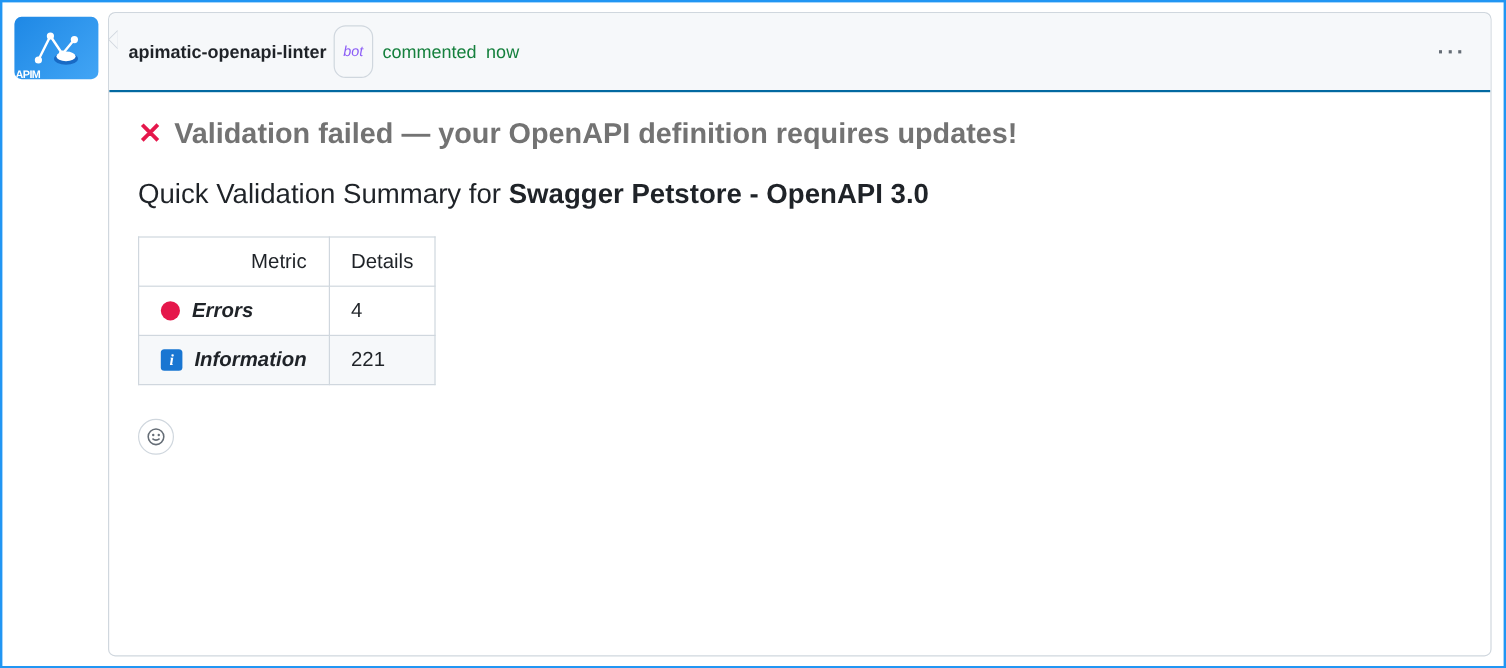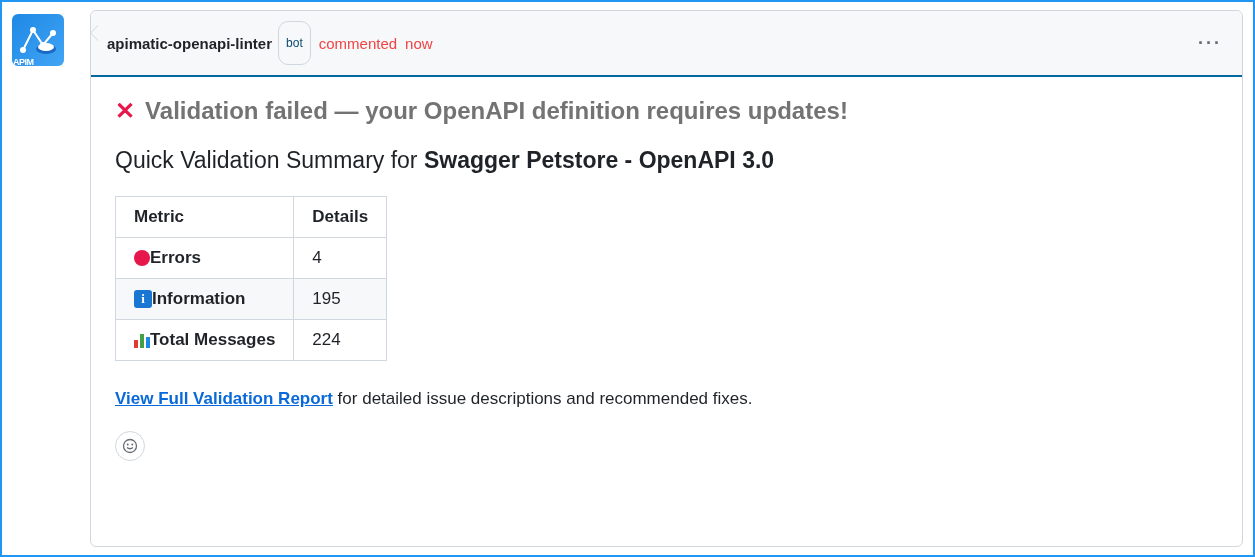--- a/index.html
+++ b/index.html
@@ -19,21 +19,21 @@
       display: flex;
       padding: 8px 10px;
       height: 100%;
     }
     .avatar-col {
       width: 60px;
       flex-shrink: 0;
       padding-top: 4px;
     }
     .avatar {
-      width: 52px;
+      width: 70px;
       height: 52px;
       border-radius: 6px;
       background: linear-gradient(135deg, #1e88e5 0%, #42a5f5 100%);
       position: relative;
       display: flex;
       align-items: center;
       justify-content: center;
       overflow: hidden;
     }
     .avatar-txt {
@@ -82,27 +82,28 @@
       font-weight: 600;
       color: #1f2328;
       font-size: 15px;
     }
     .bot-badge {
       display: inline-block;
       border: 1px solid #d0d7de;
       border-radius: 10px;
       padding: 12px 7px;
       font-size: 12px;
-      color: #0c4a6e;
+      color: #8b5cf6;
       margin-left: 6px;
       font-weight: 500;
       line-height: 18px;
+      font-style: italic;
     }
     .timestamp {
-      color: #ef4444;
+      color: #15803d;
       font-size: 15px;
       margin-left: 8px;
     }
     .kebab {
       margin-left: auto;
       color: #656d76;
       font-size: 18px;
       letter-spacing: 2px;
       cursor: pointer;
       padding: 4px;
@@ -140,30 +141,32 @@
       margin-bottom: 28px;
     }
     th, td {
       border: 1px solid #d0d7de;
       padding: 10px 18px;
       text-align: left;
       font-size: 17px;
       color: #1f2328;
     }
     th {
-      font-weight: 700;
-      text-align: left;
+      font-weight: 400;
+      text-align: right;
       background: #fff;
     }
     tbody tr:nth-child(even) td {
       background: #f6f8fa;
     }
     .metric-cell {
       display: flex;
       align-items: center;
+      gap: 10px;
+      font-style: italic;
     }
     .metric-label {
       font-weight: 600;
     }
     .dot-red {
       width: 16px;
       height: 16px;
       border-radius: 50%;
       background: #e5174b;
       display: inline-block;
@@ -291,41 +294,25 @@
             </td>
             <td>4</td>
           </tr>
           <tr>
             <td>
               <div class="metric-cell">
                 <span class="info-icon">i</span>
                 <span class="metric-label">Information</span>
               </div>
             </td>
-            <td>195</td>
-          </tr>
-          <tr>
-            <td>
-              <div class="metric-cell">
-                <span class="bar-icon">
-                  <span class="b1"></span>
-                    <span class="b2"></span>
-                    <span class="b3"></span>
-                </span>
-                <span class="metric-label">Total Messages</span>
-              </div>
-            </td>
-            <td>224</td>
+            <td>221</td>
           </tr>
         </tbody>
       </table>
 
-      <p class="footer-text">
-        <a href="#" class="link">View Full Validation Report</a><span> for detailed issue descriptions and recommended fixes.</span>
-      </p>
 
       <div class="reaction-btn">
         <svg width="16" height="16" viewBox="0 0 16 16">
           <circle cx="8" cy="8" r="6.5" stroke="#656d76" stroke-width="1.3" fill="none"></circle>
           <circle cx="5.7" cy="6.5" r="1" fill="#656d76"></circle>
           <circle cx="10.3" cy="6.5" r="1" fill="#656d76"></circle>
           <path d="M5 9.5 Q8 12 11 9.5" stroke="#656d76" stroke-width="1.3" fill="none"></path>
         </svg>
       </div>
     </div>

